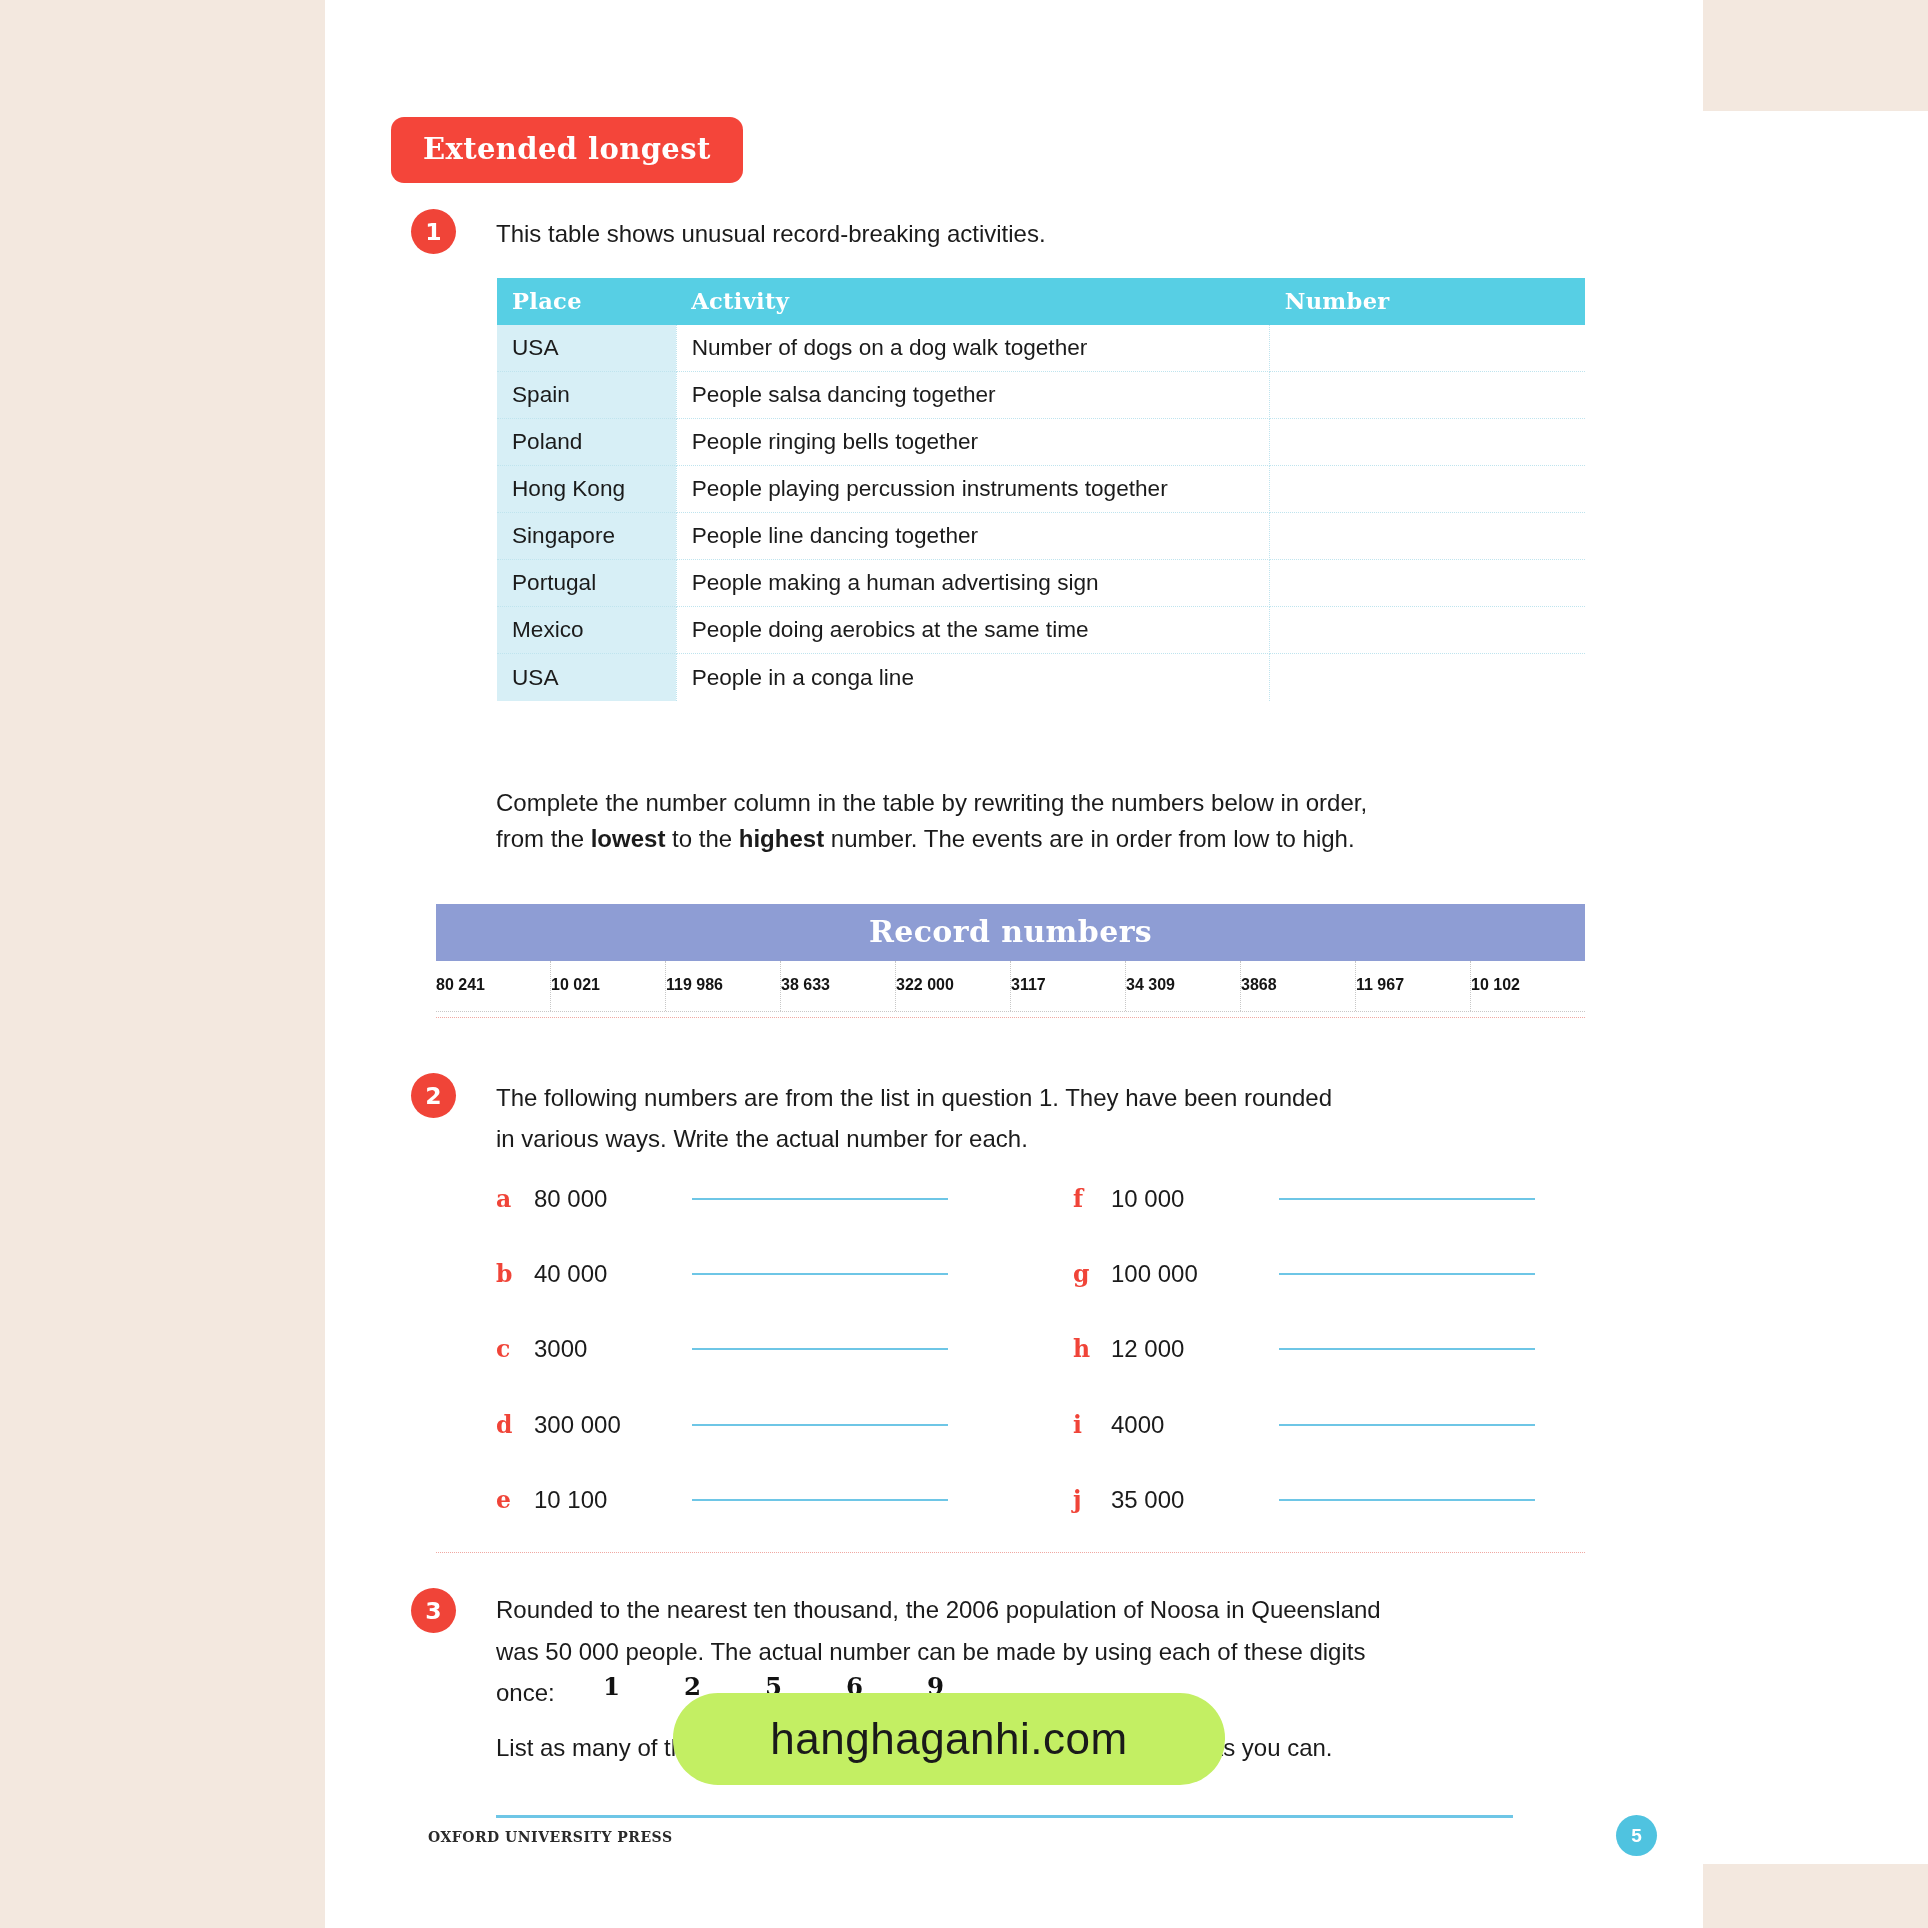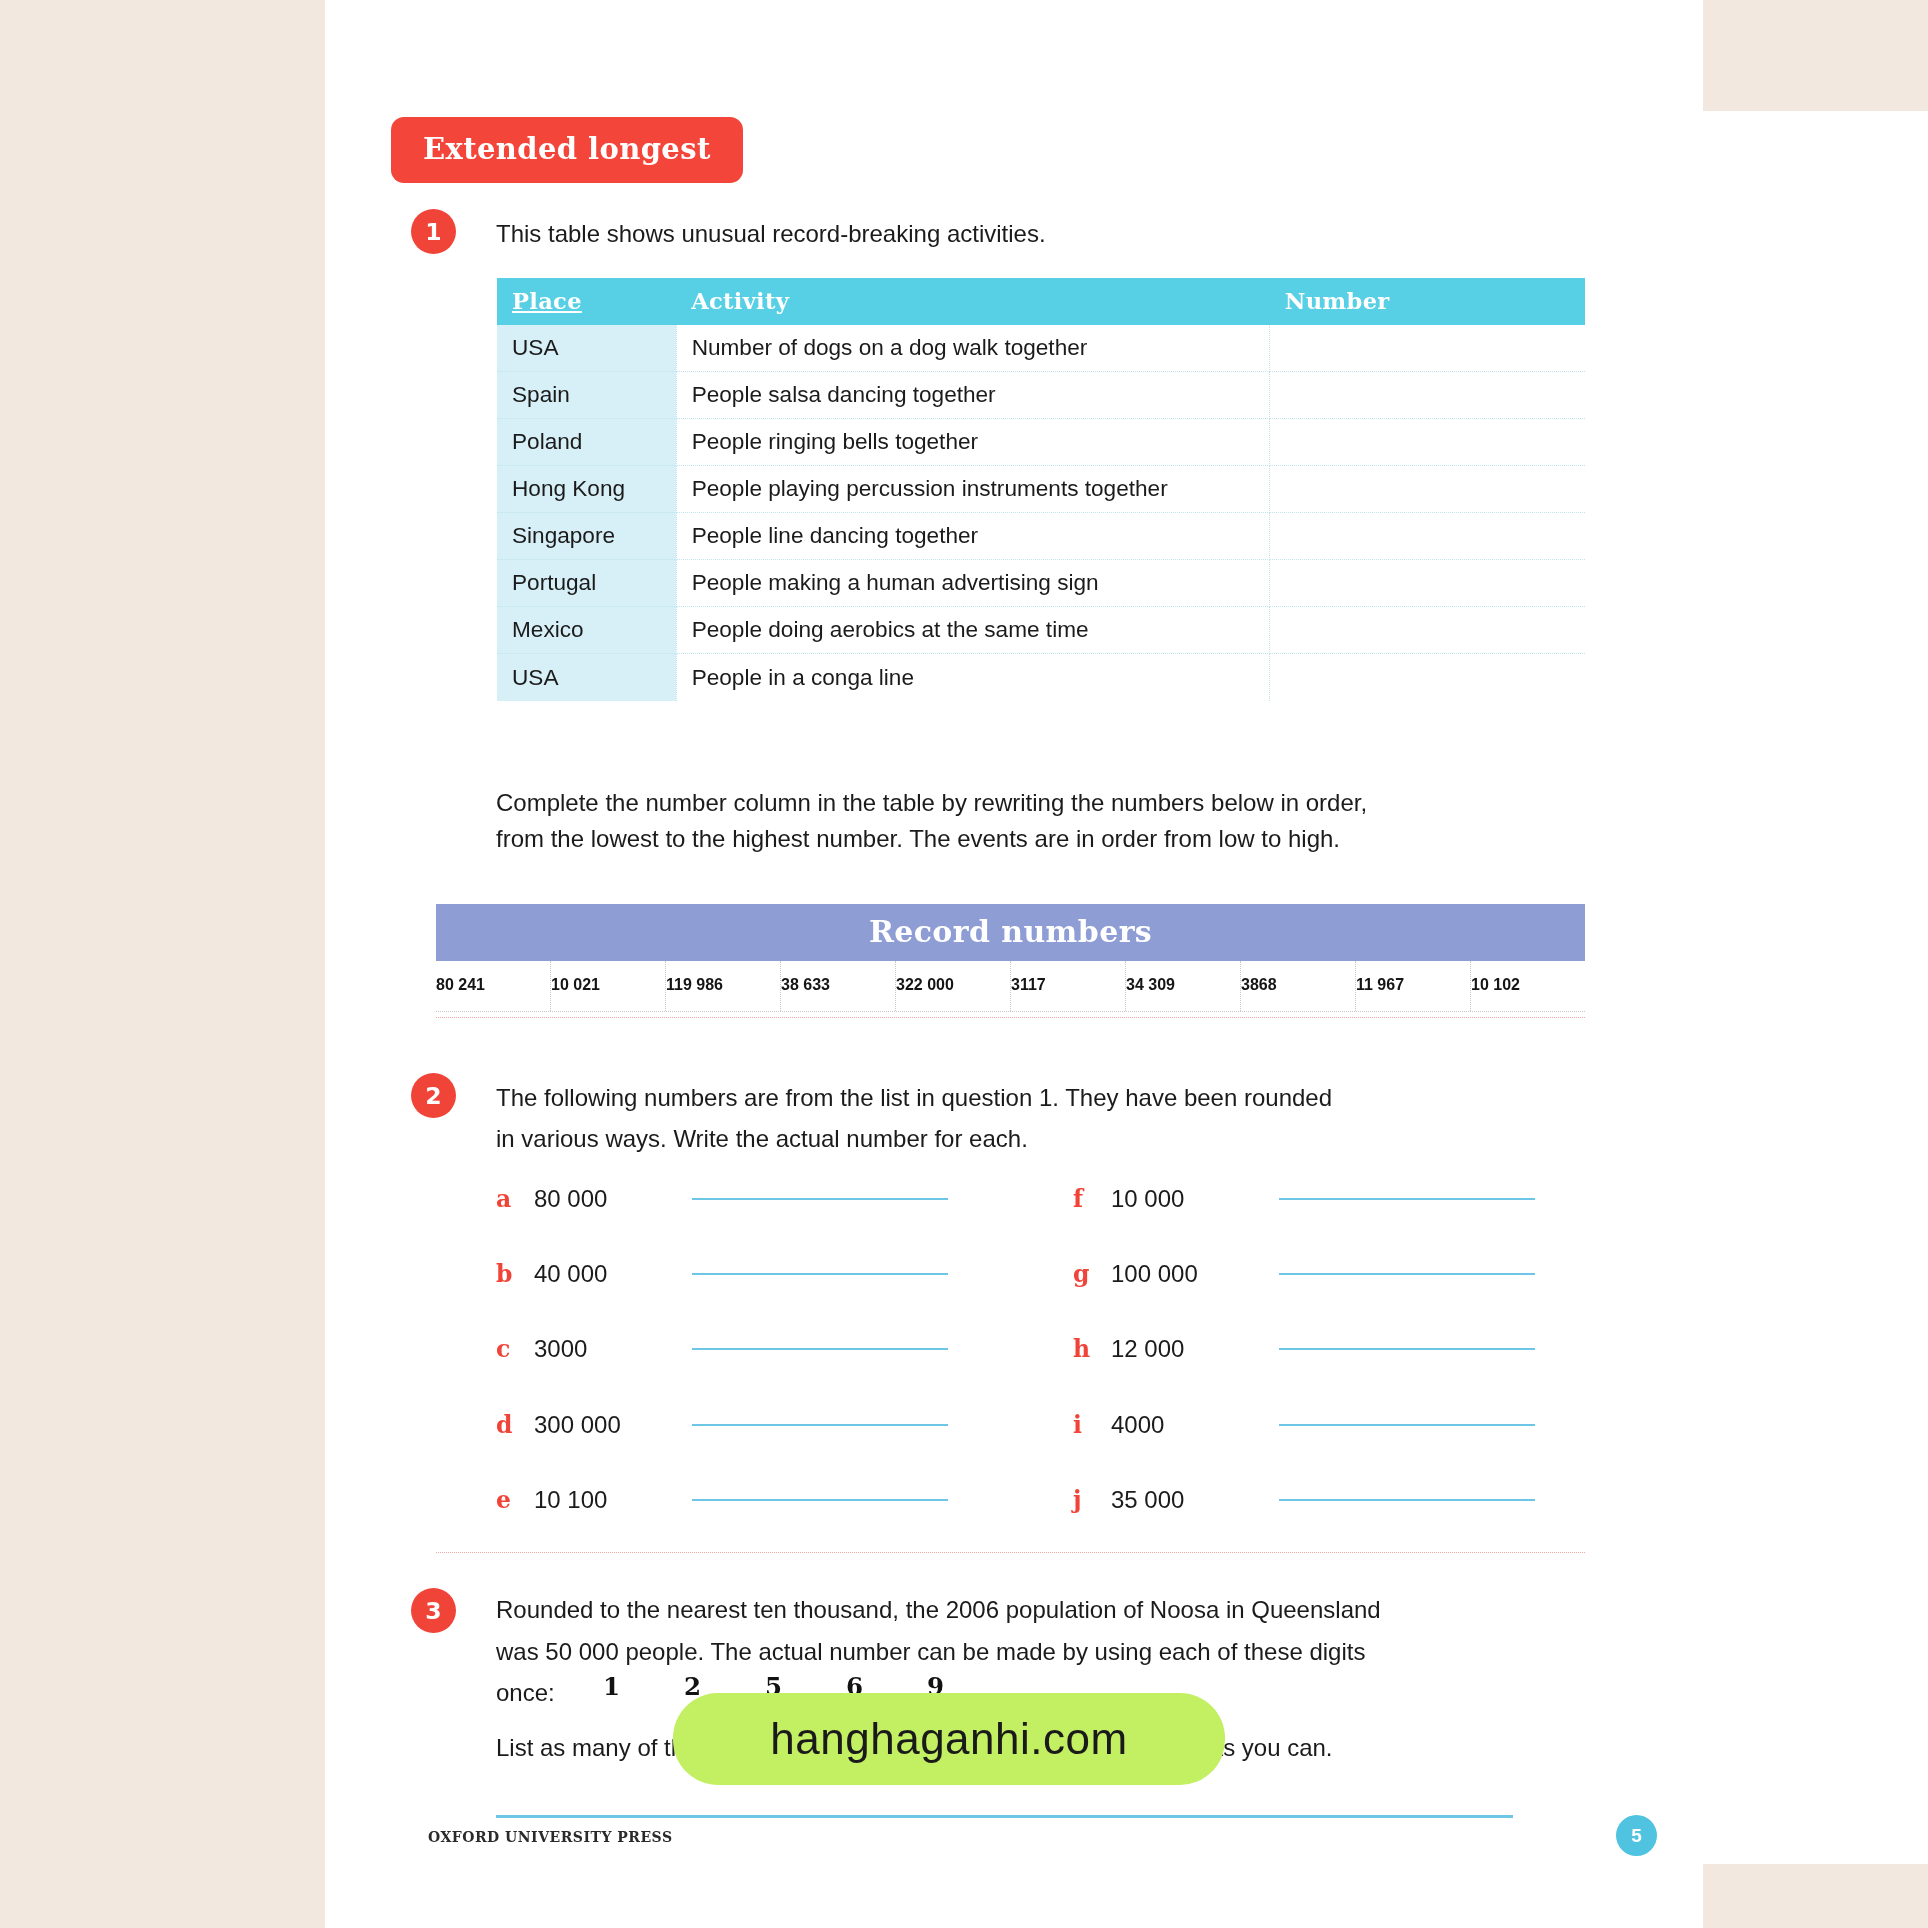--- a/index.html
+++ b/index.html
@@ -56,21 +56,21 @@
     display:flex; align-items:center; justify-content:center;
     font-family:"DejaVu Sans", sans-serif;
   }
   .qtext {
     position:absolute;
     font-size:24px;
     color:#1b1b1b;
     line-height:1.42;
     font-family:"Liberation Sans", sans-serif;
   }
-  .qtext b { font-weight:normal; }
+  .qtext b { font-weight:bold; }
 
   
   .tbl {
     position:absolute;
     left:497px; top:278px;
     width:1088px;
     border-collapse:collapse;
     font-size:22.6px;
   }
   .tbl th {
@@ -86,21 +86,21 @@
   .tbl td {
     padding:9.4px 0 9.4px 15px;
     color:#1b1b1b;
     border-bottom:1.9px dotted #bfe4ee;
     height:47px;
     vertical-align:middle;
   }
   .tbl td.place { background:#d7eff6; border-right:1.9px dotted #bfe4ee; }
   .tbl td.act   { background:#ffffff; border-right:1.9px dotted #bfe4ee; }
   .tbl td.num   { background:#ffffff; }
-  .tbl th.c1 { width:179px;text-decoration:underline; }
+  .tbl th.c1 { width:179px; }
   .tbl th.c2 { width:593px; }
   .tbl th.c3 { width:315px; }
   .tbl tr:last-child td { border-bottom:none; }
 
   
   .rec-wrap {
     position:absolute;
     left:436px; top:904px;
     width:1149px;
   }

